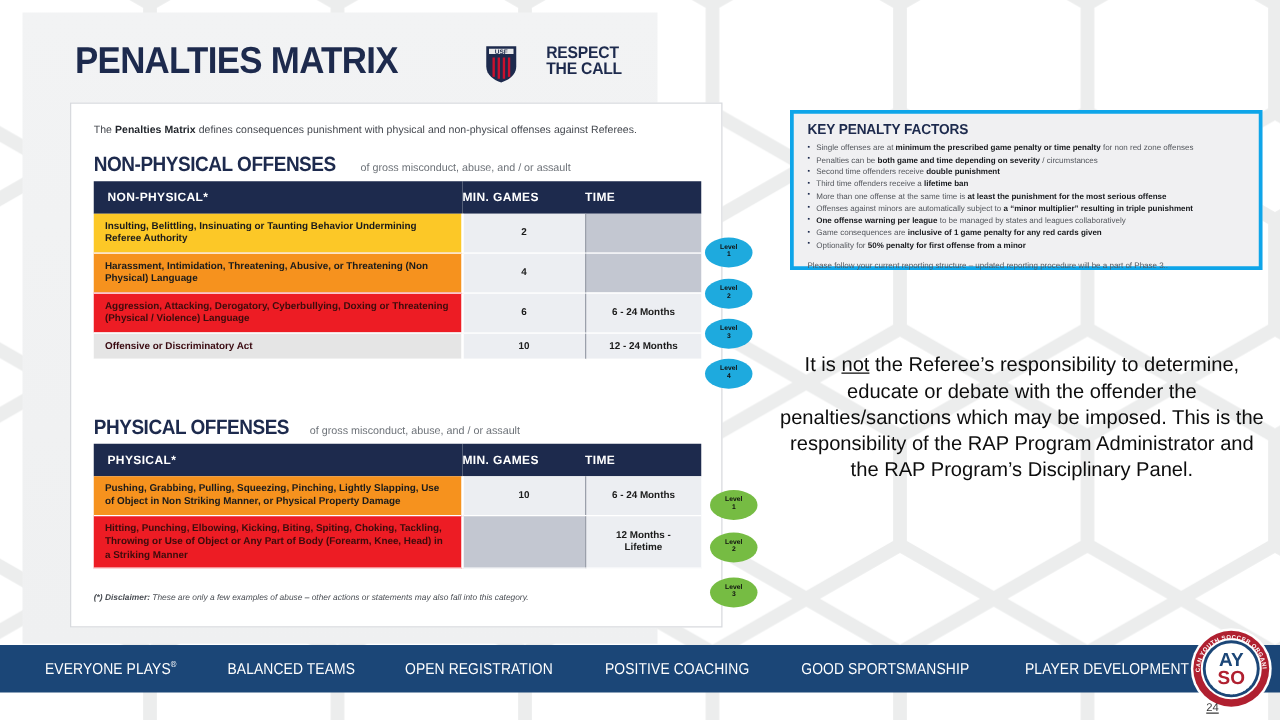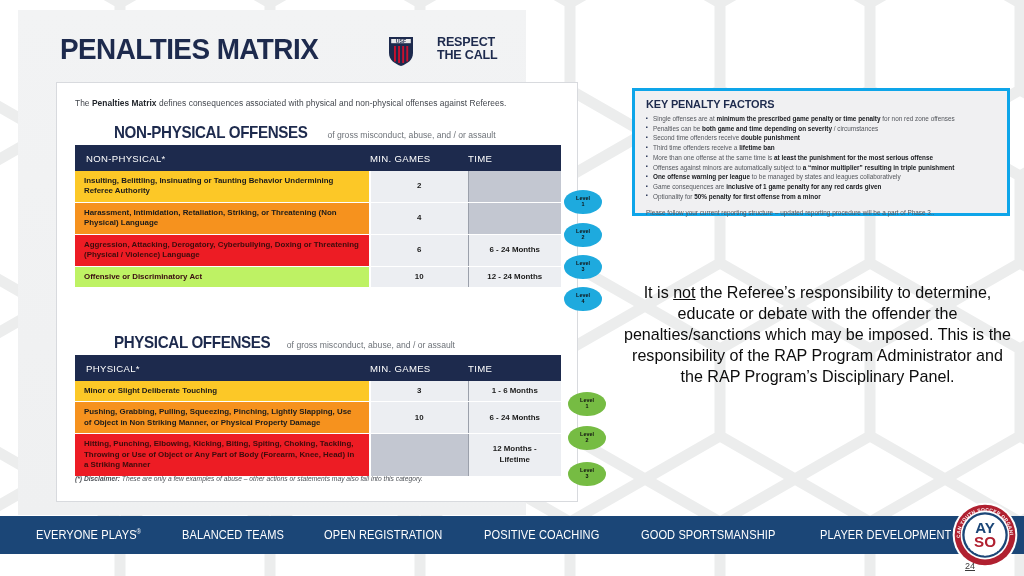--- a/index.html
+++ b/index.html
@@ -65,21 +65,20 @@
   }
   #intro {
     position: absolute; left: 18px; top: 15px; right: 14px;
     font-size: 8.4px; color: #42464d; letter-spacing: 0.05px;
   }
   #intro b { color: #22262c; }
 
   .sec-head {
     position: absolute; left: 18px;
     white-space: nowrap;
-    margin-left: 39px;
   }
   .sec-head .big {
     font-size: 16.5px; font-weight: 800; color: #1d2a4d;
     letter-spacing: -0.4px;
     transform: scaleX(0.92); transform-origin: left center;
     display: inline-block;
   }
   .sec-head .sub {
     font-size: 8.6px; color: #6d7278; font-weight: 400;
     margin-left: 3px;
@@ -91,21 +90,21 @@
     position: absolute; left: 18px;
     width: 486px;
     border-collapse: collapse;
     table-layout: fixed;
   }
   #np-table { top: 62px; }
   #ph-table { top: 272px; }
 
   table.matrix th {
     background: #1d2a4d; color: #fff;
-    font-size: 9.6px; font-weight: 400;
+    font-size: 9.6px; font-weight: 700;
     letter-spacing: 0.3px;
     height: 26px;
     text-align: left;
     padding-left: 11px;
   }
   table.matrix th.c { padding-left: 0; }
 
   table.matrix td {
     font-size: 7.9px; font-weight: 700;
     color: #1b1b1b;
@@ -123,21 +122,21 @@
   td.time {
     text-align: center; font-size: 8.8px; font-weight: 700;
     background: #eceef2; color: #1b1b1b;
     border-bottom: 1.5px solid #9ba0ab;
   }
   td.blank { background: #c3c7d1; }
 
   .lvl-yellow  { background: #fcc827; }
   .lvl-orange  { background: #f6921e; }
   .lvl-red     { background: #ed1c24; color:#3d0c0c !important;margin-top:20px; }
-  .lvl-maroon  { background: #bef264; color:#3a0a11 !important; }
+  .lvl-maroon  { background: #e5e5e5; color:#3a0a11 !important; }
 
   #disclaimer {
     position: absolute; left: 18px; top: 392px;
     font-size: 6.7px; color: #4b4f55; font-style: italic;
   }
   #disclaimer b { font-style: italic; }
 
   
   .bubble {
     position: absolute;
@@ -266,21 +265,21 @@
       </svg>
       <div id="rtc-words">
         <div>RESPECT</div>
         <div>THE CALL</div>
       </div>
     </div>
 
     <div id="card">
 
       <div id="intro">
-        <span>The </span><b>Penalties Matrix</b><span> defines consequences associated with physical and non-physical offenses against Referees.</span>
+        <span>The </span><b>Penalties Matrix</b><span> defines consequences punishment with physical and non-physical offenses against Referees.</span>
       </div>
 
       <div class="sec-head" id="np-head">
         <span class="big">NON-PHYSICAL OFFENSES</span><span class="sub">of gross misconduct, abuse, and / or assault</span>
       </div>
 
       <table class="matrix" id="np-table">
         <colgroup>
             <col style="width:295px">
             <col style="width:98px">
@@ -293,21 +292,21 @@
             <th class="c">TIME</th>
           </tr>
         </thead>
         <tbody>
           <tr>
             <td class="offense lvl-yellow">Insulting, Belittling, Insinuating or Taunting Behavior Undermining Referee Authority</td>
             <td class="val">2</td>
             <td class="time blank"></td>
           </tr>
           <tr>
-            <td class="offense lvl-orange">Harassment, Intimidation, Retaliation, Striking, or Threatening (Non Physical) Language</td>
+            <td class="offense lvl-orange">Harassment, Intimidation, Threatening, Abusive, or Threatening (Non Physical) Language</td>
             <td class="val">4</td>
             <td class="time blank"></td>
           </tr>
           <tr>
             <td class="offense lvl-red">Aggression, Attacking, Derogatory, Cyberbullying, Doxing or Threatening (Physical / Violence) Language</td>
             <td class="val">6</td>
             <td class="time">6 - 24 Months</td>
           </tr>
           <tr>
             <td class="offense lvl-maroon">Offensive or Discriminatory Act</td>
@@ -328,25 +327,20 @@
             <col style="width:93px">
           </colgroup>
         <thead>
           <tr>
             <th>PHYSICAL*</th>
             <th class="c">MIN. GAMES</th>
             <th class="c">TIME</th>
           </tr>
         </thead>
         <tbody>
-          <tr>
-            <td class="offense lvl-yellow">Minor or Slight Deliberate Touching</td>
-            <td class="val">3</td>
-            <td class="time">1 - 6 Months</td>
-          </tr>
           <tr>
             <td class="offense lvl-orange">Pushing, Grabbing, Pulling, Squeezing, Pinching, Lightly Slapping, Use of Object in Non Striking Manner, or Physical Property Damage</td>
             <td class="val">10</td>
             <td class="time">6 - 24 Months</td>
           </tr>
           <tr>
             <td class="offense lvl-red">Hitting, Punching, Elbowing, Kicking, Biting, Spiting, Choking, Tackling, Throwing or Use of Object or Any Part of Body (Forearm, Knee, Head) in a Striking Manner</td>
             <td class="val blank"></td>
             <td class="time">12 Months - Lifetime</td>
           </tr>

